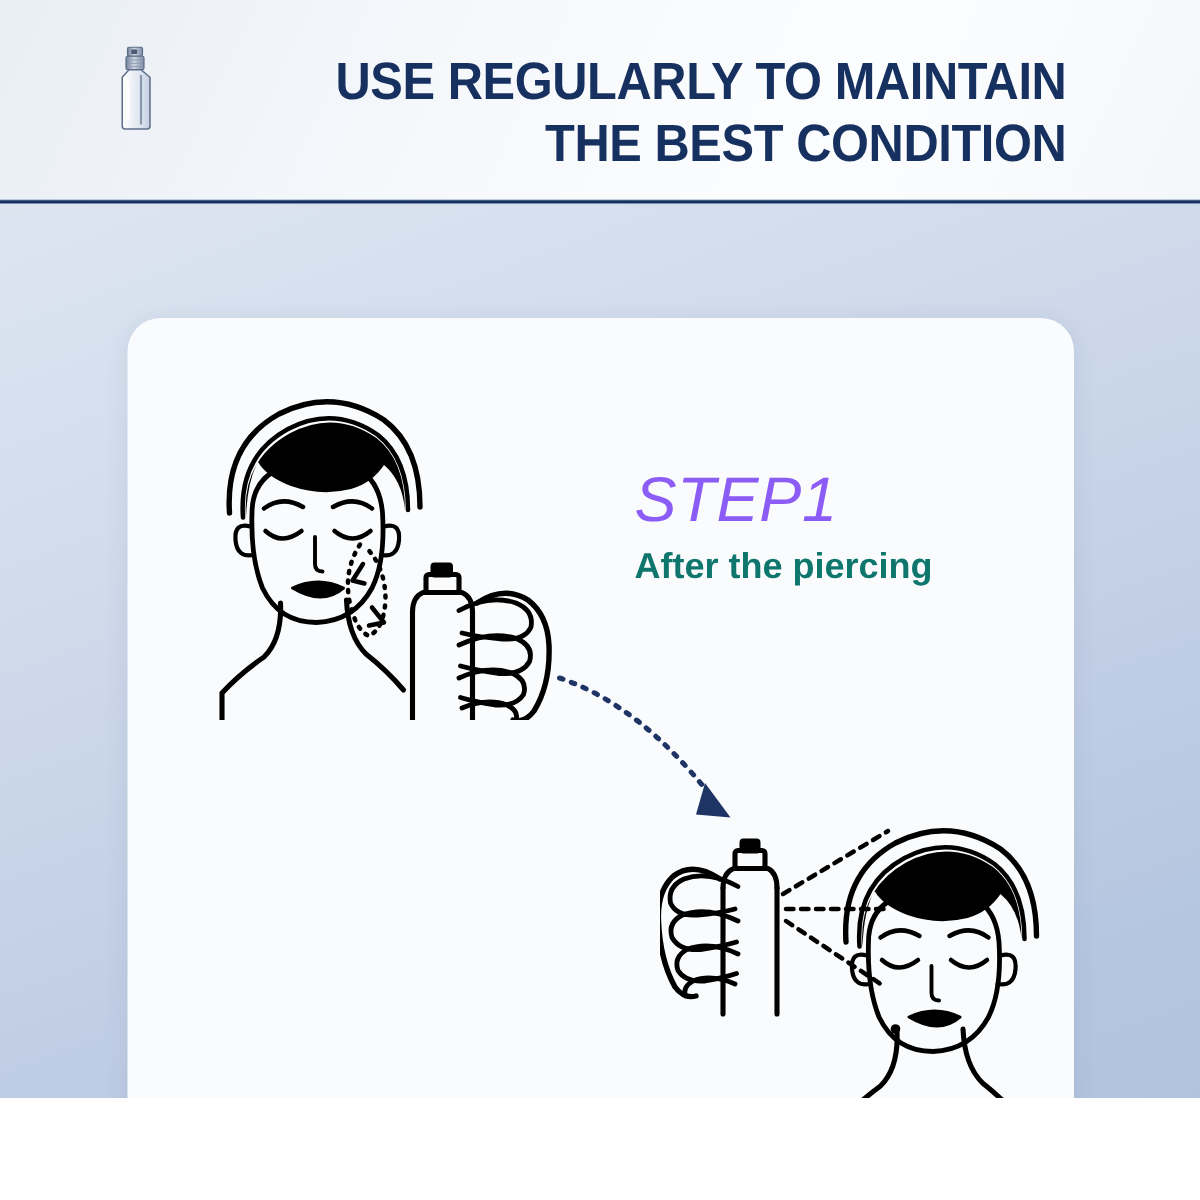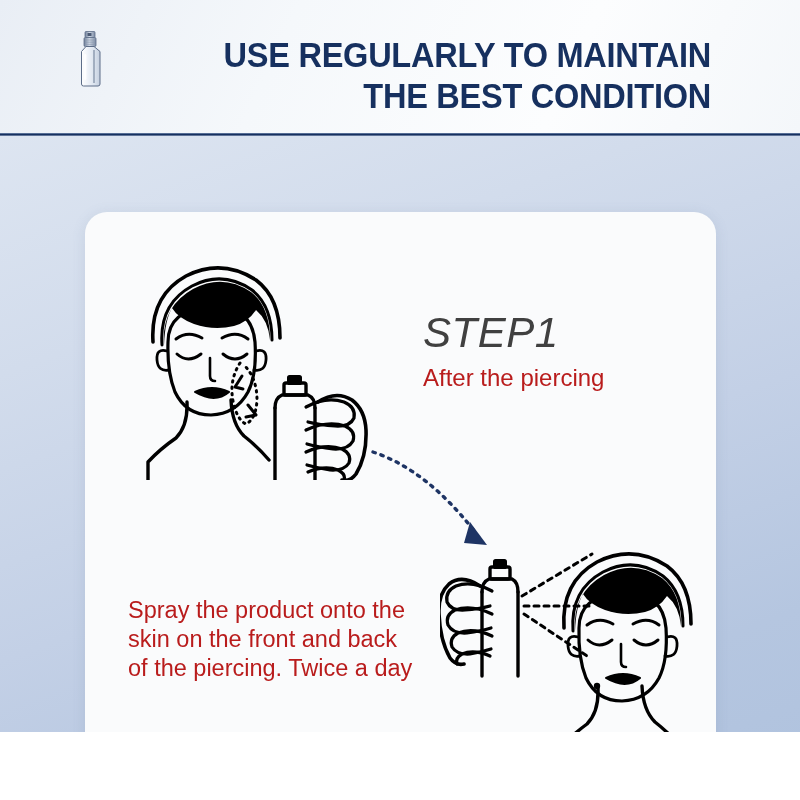--- a/index.html
+++ b/index.html
@@ -91,36 +91,37 @@
   #illus-step1 { left: 45px;  top: 38px; }
   #illus-step2 { left: 355px; top: 322px; }
   #flow-arrow  { position: absolute; left: 282px; top: 228px; }
 
   
   .step-block { position: absolute; }
   #step1-block { left: 338px; top: 97px; }
   #step2-block { left: 43px;  top: 378px; }
 
   .step-heading {
-    color: #404040;
+    color: #8b5cf6;
     font-family: "Liberation Sans", sans-serif;
     font-style: italic;
     font-weight: normal;
     font-size: 42px;
     line-height: 48px;
     letter-spacing: 0.5px;
     margin: 0;
   }
   .step-desc {
-    color: #b91c1c;
+    color: #0f766e;
     font-family: "Liberation Sans", sans-serif;
     font-size: 24px;
     line-height: 30px;
     margin: 6px 0 0 0;
     white-space: pre-line;
+    font-weight: bold;
   }
   #step2-block .step-desc { font-size: 23.5px; line-height: 29px; }
 </style>
 </head>
 <body>
 
 <div id="page">
 
   <div id="header">
 
@@ -225,23 +226,20 @@
     </div>
 
     <span id="flow-arrow">
       <svg width="150" height="120" viewBox="0 0 150 120" xmlns="http://www.w3.org/2000/svg">
         <path d="M6 12 Q60 30 108 92" fill="none" stroke="#1e3464" stroke-width="3.4" stroke-dasharray="2.4 6" stroke-linecap="round"></path>
         <path d="M103 82 L120 105 L97 103 Z" fill="#1e3464"></path>
       </svg>
     </span>
 
     <div class="step-block" id="step2-block">
-      <p class="step-desc">Spray the product onto the
-skin on the front and back
-of the piercing. Twice a day</p>
     </div>
 
     <span class="illus" id="illus-step2">
       <svg width="260" height="232" viewBox="0 0 260 232" xmlns="http://www.w3.org/2000/svg">
 
         <g fill="none" stroke="#000000" stroke-width="3.4" stroke-linecap="round" stroke-linejoin="round">
           <path d="M42 58 L42 142"></path>
           <path d="M78 58 L78 142"></path>
           <path d="M42 58 Q42 48 49 45 L72 45 Q78 48 78 58"></path>
           <rect x="50" y="33" width="20" height="12" rx="2"></rect>

